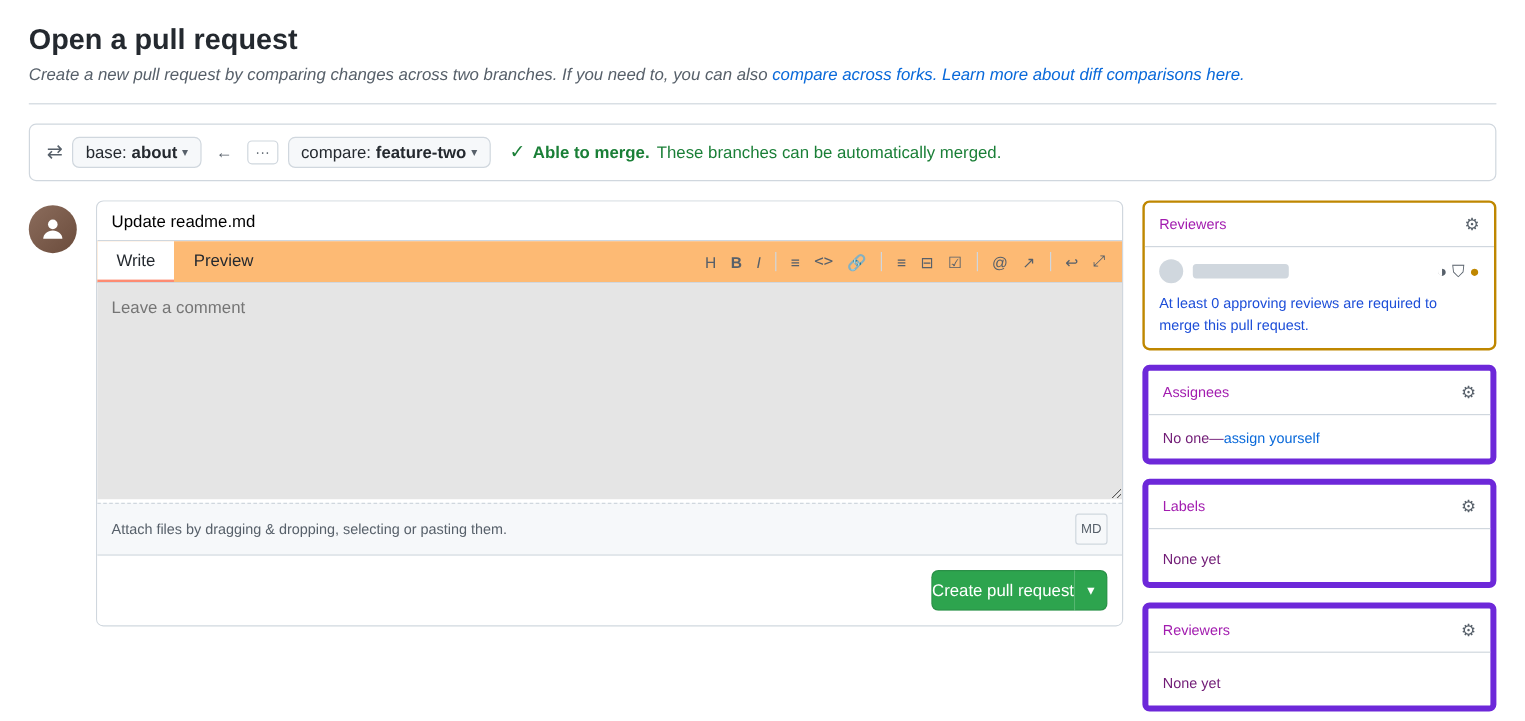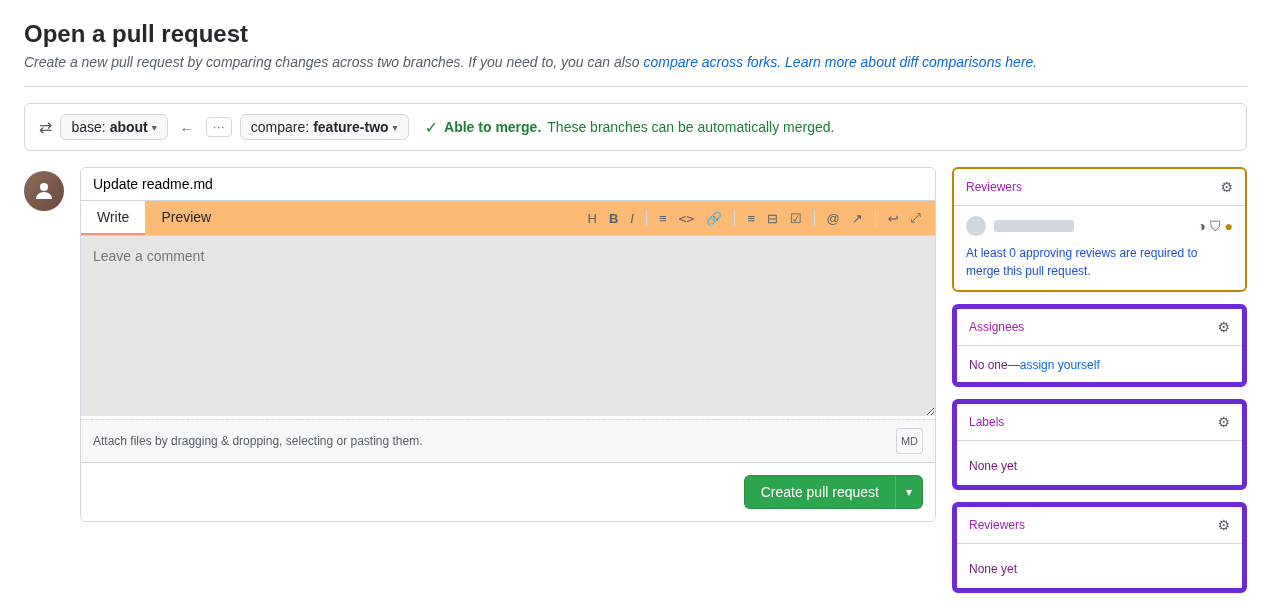--- a/index.html
+++ b/index.html
@@ -190,21 +190,21 @@
     .btn-submit-group {
       display: flex;
       align-items: stretch;
     }
     .btn-submit {
       background: #2da44e;
       color: #fff;
       border: 1px solid rgba(27,31,36,0.15);
       border-right: none;
       border-radius: 6px 0 0 6px;
-      padding: 8px 16px;
+      padding: 8px 0;
       font-size: 14px;
       font-weight: 500;
       cursor: pointer;
     }
     .btn-submit-arrow {
       background: #2da44e;
       color: #fff;
       border: 1px solid rgba(27,31,36,0.15);
       border-left: 1px solid rgba(255,255,255,0.2);
       border-radius: 0 6px 6px 0;

